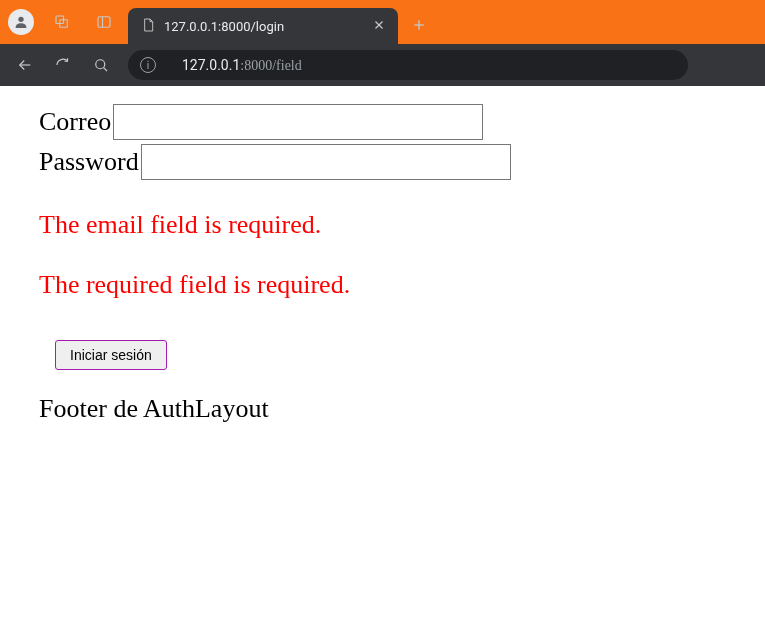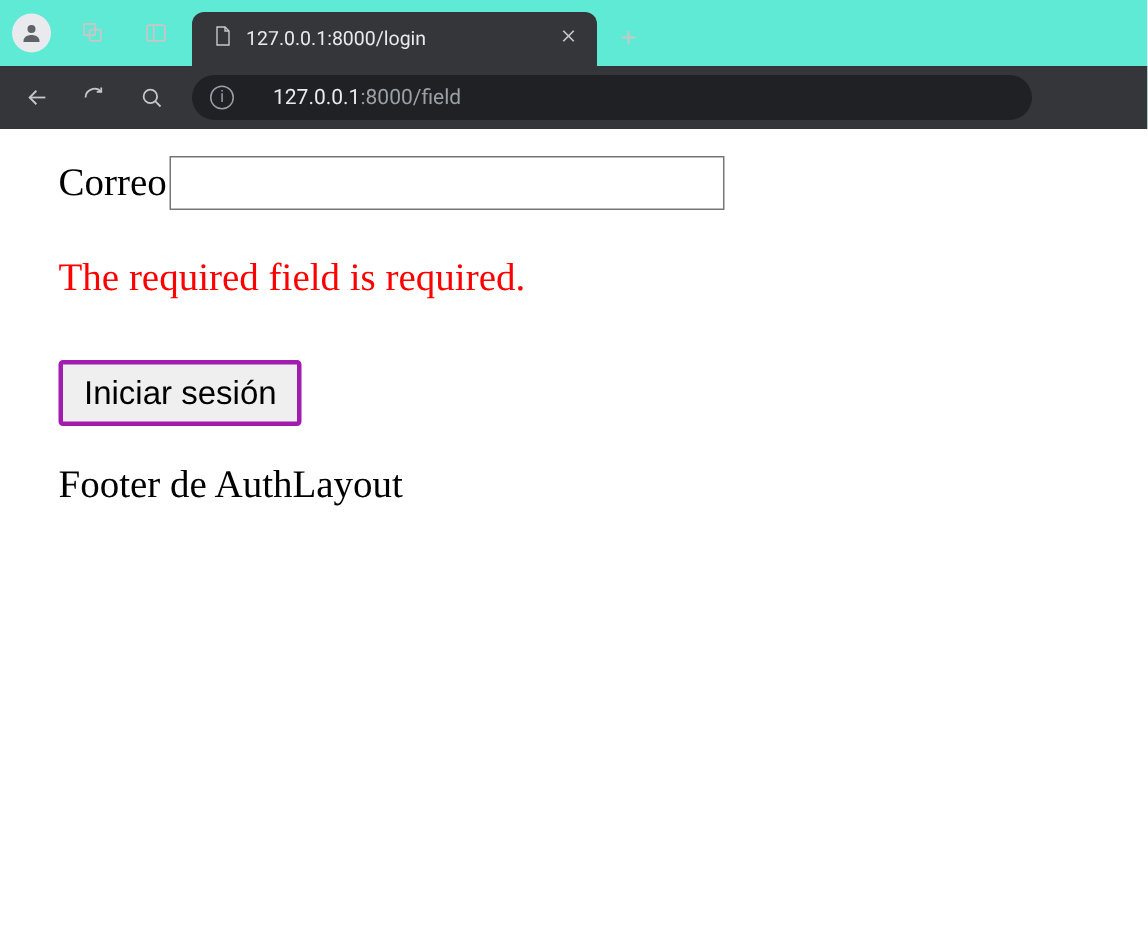--- a/index.html
+++ b/index.html
@@ -6,21 +6,21 @@
     body {
       width: 765px;
       height: 618px;
       font-family: "Times New Roman", Times, serif;
       background: #fff;
       overflow: hidden;
     }
 
     
     .chrome {
-      background: #5eead4;
+      background: #f97316;
       color: #e8eaed;
       font-family: -apple-system, "Segoe UI", Roboto, Arial, sans-serif;
       font-size: 13px;
       user-select: none;
     }
     .tab-strip {
       display: flex;
       align-items: center;
       height: 44px;
       padding: 0 4px;
@@ -101,21 +101,21 @@
       font-size: 14px;
       margin-left: 6px;
       max-width: 560px;
     }
     .addr .info-icon {
       width: 16px; height: 16px; border: 1.5px solid #9aa0a6; border-radius: 50%;
       display: flex; align-items: center; justify-content: center;
       font-size: 11px; color: #9aa0a6; font-family: Arial;
     }
     .addr-url .host { color: #e8eaed; margin-left: 16px; }
-    .addr-url .path { color: #9aa0a6; }
+    .addr-url .path { color: #9aa0a6; font-family: Liberation Serif, serif; }
 
     
     .page {
       padding: 18px 39px;
       font-size: 26px;
       color: #000;
     }
     .field-row {
       display: flex;
       align-items: center;
@@ -135,27 +135,28 @@
       padding: 2px 4px;
     }
     .error {
       color: #ff0000;
       font-size: 26px;
       margin: 30px 0 6px 0;
     }
     .error + .error { margin-top: 30px; }
     button.login {
       font-family: Arial, sans-serif;
-      font-size: 22px;
+      font-size: 14px;
       padding: 6px 14px;
       background: #efefef;
-      border: 3px solid #a21caf;
+      border: 1px solid #a21caf;
       border-radius: 3px;
       margin-top: 34px;
       cursor: pointer;
+      margin-left: 16px;
     }
     .footer {
       font-size: 26px;
       margin-top: 24px;
     }
   </style>
 </head>
 <body>
 
 <div class="chrome">
@@ -227,19 +228,24 @@
       </span>
     </div>
   </div>
 </div>
 
 <div class="page">
   <div class="field-row">
     <label>Correo</label>
     <input type="text" value="" style="">
   </div>
-
+  <div class="field-row">
+    <label>Password</label>
+    <input type="password" value="" style="">
+  </div>
+
+  <p class="error">The email field is required.</p>
   <p class="error">The required field is required.</p>
 
   <button class="login">Iniciar sesión</button>
 
   <p class="footer">Footer de AuthLayout</p>
 </div>
 
 </body></html>

